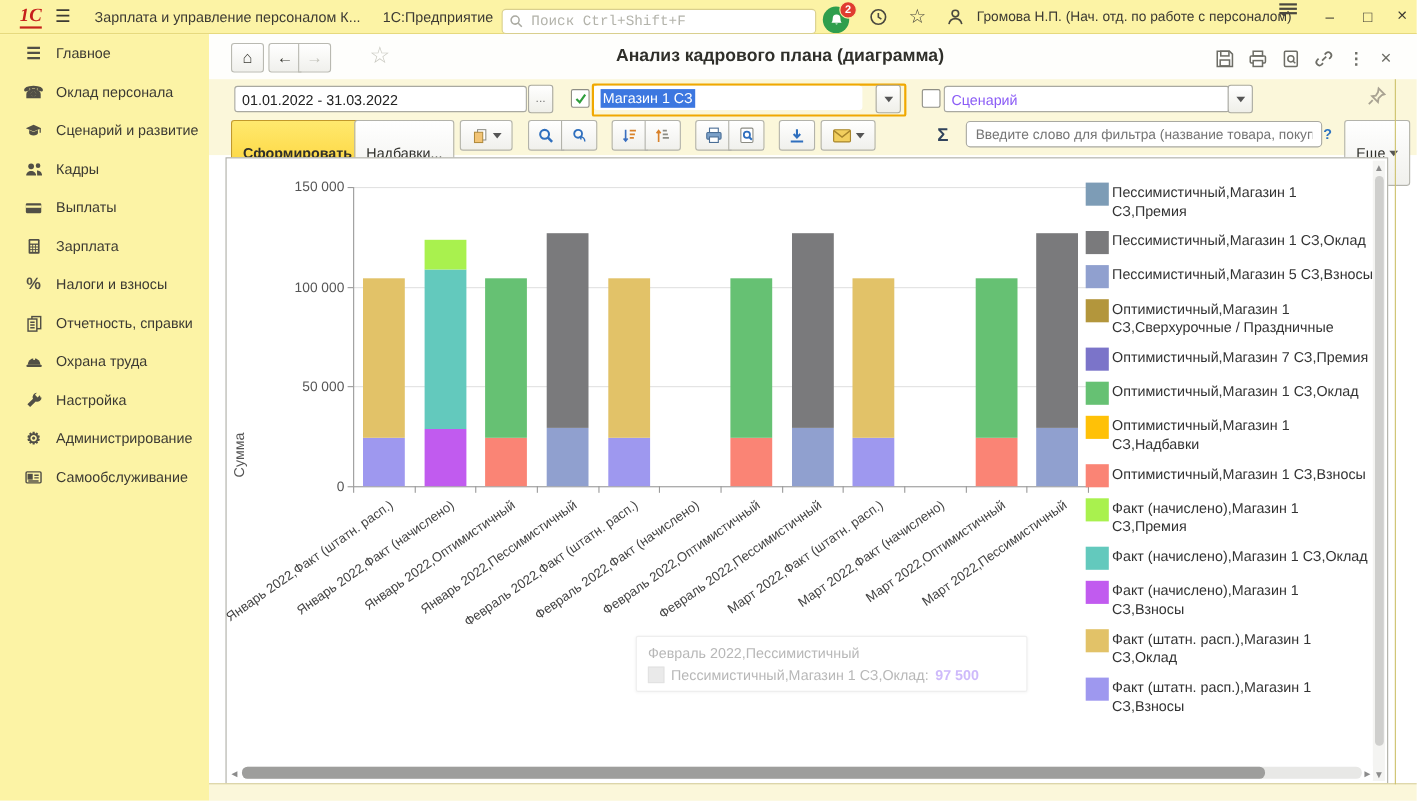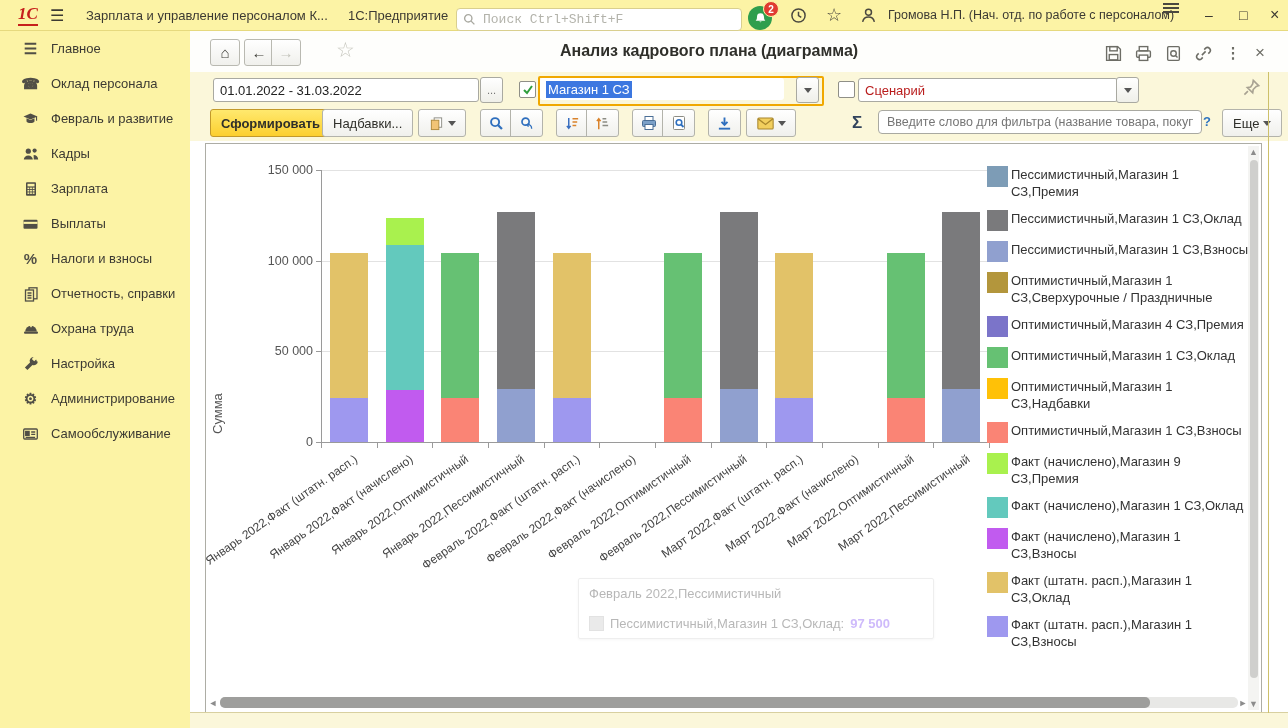--- a/index.html
+++ b/index.html
@@ -35,37 +35,37 @@
   .hico{position:absolute;top:12px;width:20px;height:20px;display:flex;align-items:center;justify-content:center;color:#6d6d66}
 
   #filterblock{left:190px;top:72px;width:1098px;height:69px;background:#fbf7da}
   .inp{position:absolute;height:22px;border:1px solid #a9a9a1;border-radius:3px;background:#fff;padding:0 6px;font-size:13px;display:flex;align-items:center;color:#222}
   .ddbtn{position:absolute;height:24px;width:21px;background:linear-gradient(#fff,#efefe9);border:1px solid #a9a9a1;border-radius:3px;display:flex;align-items:center;justify-content:center}
   .dda{width:0;height:0;border-left:4px solid transparent;border-right:4px solid transparent;border-top:5px solid #555}
   .cb{position:absolute;width:15px;height:15px;background:#fff;border:1px solid #8f8f87;border-radius:2px;display:flex;align-items:center;justify-content:center}
   .selblue{background:#3c77e0;color:#fff;padding:1px 2px}
   .focus-org{position:absolute;border:2px solid #f0a800;border-radius:2px}
 
-  .btn{position:absolute;height:26px;background:linear-gradient(#fff,#f0f0ec);border:1px solid #b3b3ab;border-radius:3px;display:flex;align-items:center;justify-content:center;padding:0 10px;font-size:13px;color:#2f2f2a;gap:4px}
+  .btn{position:absolute;height:26px;background:linear-gradient(#fff,#f0f0ec);border:1px solid #b3b3ab;border-radius:3px;display:flex;align-items:center;justify-content:center;padding:16px 10px;font-size:13px;color:#2f2f2a;gap:4px}
   .btn.icb{padding:0;width:31px}
   .btn-gen{background:linear-gradient(#ffe96e,#fccf2f);border-color:#c2992b;font-weight:bold}
 
   #chartpanel{left:205px;top:143px;width:1055px;height:568px;background:#fff;border:1px solid #adada5}
   .gridline{position:absolute;height:1px;background:#e2e2e2}
   .axisline{position:absolute;background:#9a9a9a}
   .ytick-label{position:absolute;width:100px;text-align:right;font-size:12.5px;color:#555}
   .xlab{position:absolute;white-space:nowrap;font-size:12px;color:#444;transform:rotate(-35deg);transform-origin:100% 0}
   .ylab{position:absolute;left:4px;top:290px;transform:rotate(-90deg);transform-origin:0 0;font-size:13px;color:#555;white-space:nowrap}
   .seg{position:absolute;cursor:pointer}
   #legend{position:absolute;left:781px;top:22px;width:262px}
   .leg-item{display:flex;margin-bottom:10px}
   .leg-sq{width:21px;height:21px;flex:0 0 21px;margin-right:3px}
   .leg-tx{font-size:13px;line-height:16.5px;color:#333;padding-top:1px}
   #tooltip{position:absolute;left:372px;top:434px;width:334px;background:#fff;border:1px solid #d8d8d8;border-radius:2px;box-shadow:0 1px 3px rgba(0,0,0,.1);padding:7px 10px;opacity:.42;color:#555}
-  #tooltip .l2{display:flex;gap:6px;margin-top:15px}
+  #tooltip .l2{display:flex;gap:6px;margin-top:5px}
   #tooltip .sq{width:13px;height:13px;background:#cfcfcf;border:1px solid #bbb}
   
   .sb-ar{position:absolute;display:flex;align-items:center;justify-content:center;color:#8c8c8c;font-size:9px}
   #vscroll{position:absolute;left:1042px;top:2px;width:11px;height:564px;background:#f4f4f2}
   #vthumb{position:absolute;left:1.5px;top:14px;width:8px;height:518px;background:#cfcfcd;border-radius:4px}
   #hscroll{position:absolute;left:2px;top:552px;width:1040px;height:13px;background:#fff}
   #htrack{position:absolute;left:12px;top:1px;width:1018px;height:11px;background:#e8e8e6;border-radius:5px}
   #hthumb{position:absolute;left:12px;top:1px;width:930px;height:11px;background:#9e9e9c;border-radius:5px}
 
   #bottomstrip{left:190px;top:712px;width:1098px;height:16px;background:#fbf7da;border-top:1px solid #d8d0a0}
@@ -132,32 +132,41 @@
       <span>Оклад персонала</span>
     </div>
     <div class="side-item">
       <span class="ic">
         <svg width="17" height="16" viewBox="0 0 16 16" fill="#514f46">
           <polygon points="8,2.5 15,5.5 8,8.5 1,5.5"></polygon>
           <path d="M4 7.2v3c0 1.1 1.8 1.9 4 1.9s4-.8 4-1.9v-3L8 9z"></path>
           <rect x="13.5" y="5.5" width="1.1" height="4.2"></rect>
         </svg>
       </span>
-      <span>Февраль и развитие</span>
+      <span>Сценарий и развитие</span>
     </div>
     <div class="side-item">
       <span class="ic">
         <svg width="16" height="16" viewBox="0 0 16 16" fill="#514f46">
           <circle cx="5.3" cy="5.2" r="2.6"></circle>
           <path d="M.8 13.6c0-2.6 2-4.2 4.5-4.2s4.5 1.6 4.5 4.2z"></path>
           <circle cx="11.6" cy="4.6" r="2.1"></circle>
           <path d="M10.6 9.1c2.6.1 4.6 1.7 4.6 4.5h-4.4z"></path>
         </svg>
       </span>
       <span>Кадры</span>
+    </div>
+    <div class="side-item">
+      <span class="ic">
+        <svg width="17" height="16" viewBox="0 0 16 16" fill="#514f46">
+          <rect x="1" y="3.8" width="14" height="9" rx="1"></rect>
+          <rect x="1" y="5.8" width="14" height="2.1" fill="#fcf3a5"></rect>
+        </svg>
+      </span>
+      <span>Выплаты</span>
     </div>
     <div class="side-item">
       <span class="ic">
         <svg width="16" height="16" viewBox="0 0 16 16" fill="#514f46">
           <rect x="3" y="1.3" width="10" height="13.4" rx="1"></rect>
           <rect x="4.5" y="2.8" width="7" height="2.6" fill="#fcf3a5"></rect>
           <g fill="#fcf3a5">
             <rect x="4.5" y="6.6" width="1.8" height="1.5"></rect>
             <rect x="7.1" y="6.6" width="1.8" height="1.5"></rect>
             <rect x="9.7" y="6.6" width="1.8" height="1.5"></rect>
@@ -166,29 +175,20 @@
             <rect x="9.7" y="9" width="1.8" height="1.5"></rect>
             <rect x="4.5" y="11.4" width="1.8" height="1.5"></rect>
             <rect x="7.1" y="11.4" width="1.8" height="1.5"></rect>
             <rect x="9.7" y="11.4" width="1.8" height="1.5"></rect>
           </g>
         </svg>
       </span>
       <span>Зарплата</span>
     </div>
     <div class="side-item">
-      <span class="ic">
-        <svg width="17" height="16" viewBox="0 0 16 16" fill="#514f46">
-          <rect x="1" y="3.8" width="14" height="9" rx="1"></rect>
-          <rect x="1" y="5.8" width="14" height="2.1" fill="#fcf3a5"></rect>
-        </svg>
-      </span>
-      <span>Выплаты</span>
-    </div>
-    <div class="side-item">
       <span class="ic">%</span>
       <span>Налоги и взносы</span>
     </div>
     <div class="side-item">
       <span class="ic">
         <svg width="16" height="16" viewBox="0 0 16 16" fill="none" stroke="#514f46" stroke-width="1.3">
           <rect x="6" y="1.8" width="8" height="11"></rect>
           <rect x="2.5" y="4" width="8" height="11" fill="#fcf3a5"></rect>
           <path d="M4.5 7h4M4.5 9.5h4M4.5 12h4"></path>
         </svg>
@@ -283,21 +283,21 @@
   <span class="focus-org" style="left:348px;top:4px;width:282px;height:26px"></span>
   <div class="inp" style="left:350px;top:6px;width:232px;border:none">
     <span class="selblue">Магазин 1 СЗ</span>
   </div>
   <span class="ddbtn" style="left:606px;top:5px">
       <span class="dda"></span>
     </span>
 
   <span class="cb" style="left:648px;top:9px"></span>
   <div class="inp" style="left:668px;top:6px;width:246px">
-    <span style="color:#b91c1c">Сценарий</span>
+    <span style="color:#8b5cf6">Сценарий</span>
   </div>
   <span class="ddbtn" style="left:926px;top:5px">
       <span class="dda"></span>
     </span>
 
   <span style="position:absolute;left:1052px;top:6px">
     <svg width="19" height="19" viewBox="0 0 16 16" fill="none" stroke="#a8a292" stroke-width="1.4">
         <path d="M9.5 2l4.5 4.5-2 .6-2.6 2.6-.4 2.8L4.5 8 7.3 7.6 9 5z"></path>
         <path d="M5 11l-3 3"></path>
       </svg>
@@ -449,45 +449,45 @@
       <div class="leg-item">
         <span class="leg-sq" style="background: rgb(125, 156, 182);"></span>
         <span class="leg-tx">Пессимистичный,Магазин 1 СЗ,Премия</span>
       </div>
       <div class="leg-item">
         <span class="leg-sq" style="background: rgb(122, 122, 124);"></span>
         <span class="leg-tx">Пессимистичный,Магазин 1 СЗ,Оклад</span>
       </div>
       <div class="leg-item">
         <span class="leg-sq" style="background: rgb(144, 160, 207);"></span>
-        <span class="leg-tx">Пессимистичный,Магазин 1 СЗ,Взносы</span>
+        <span class="leg-tx">Пессимистичный,Магазин 5 СЗ,Взносы</span>
       </div>
       <div class="leg-item">
         <span class="leg-sq" style="background: rgb(179, 150, 60);"></span>
         <span class="leg-tx">Оптимистичный,Магазин 1 СЗ,Сверхурочные / Праздничные</span>
       </div>
       <div class="leg-item">
         <span class="leg-sq" style="background: rgb(123, 116, 201);"></span>
-        <span class="leg-tx">Оптимистичный,Магазин 4 СЗ,Премия</span>
+        <span class="leg-tx">Оптимистичный,Магазин 7 СЗ,Премия</span>
       </div>
       <div class="leg-item">
         <span class="leg-sq" style="background: rgb(102, 193, 115);"></span>
         <span class="leg-tx">Оптимистичный,Магазин 1 СЗ,Оклад</span>
       </div>
       <div class="leg-item">
         <span class="leg-sq" style="background: rgb(255, 193, 7);"></span>
         <span class="leg-tx">Оптимистичный,Магазин 1 СЗ,Надбавки</span>
       </div>
       <div class="leg-item">
         <span class="leg-sq" style="background: rgb(250, 132, 117);"></span>
         <span class="leg-tx">Оптимистичный,Магазин 1 СЗ,Взносы</span>
       </div>
       <div class="leg-item">
         <span class="leg-sq" style="background: rgb(169, 241, 78);"></span>
-        <span class="leg-tx">Факт (начислено),Магазин 9 СЗ,Премия</span>
+        <span class="leg-tx">Факт (начислено),Магазин 1 СЗ,Премия</span>
       </div>
       <div class="leg-item">
         <span class="leg-sq" style="background: rgb(99, 201, 189);"></span>
         <span class="leg-tx">Факт (начислено),Магазин 1 СЗ,Оклад</span>
       </div>
       <div class="leg-item">
         <span class="leg-sq" style="background: rgb(193, 91, 239);"></span>
         <span class="leg-tx">Факт (начислено),Магазин 1 СЗ,Взносы</span>
       </div>
       <div class="leg-item">

